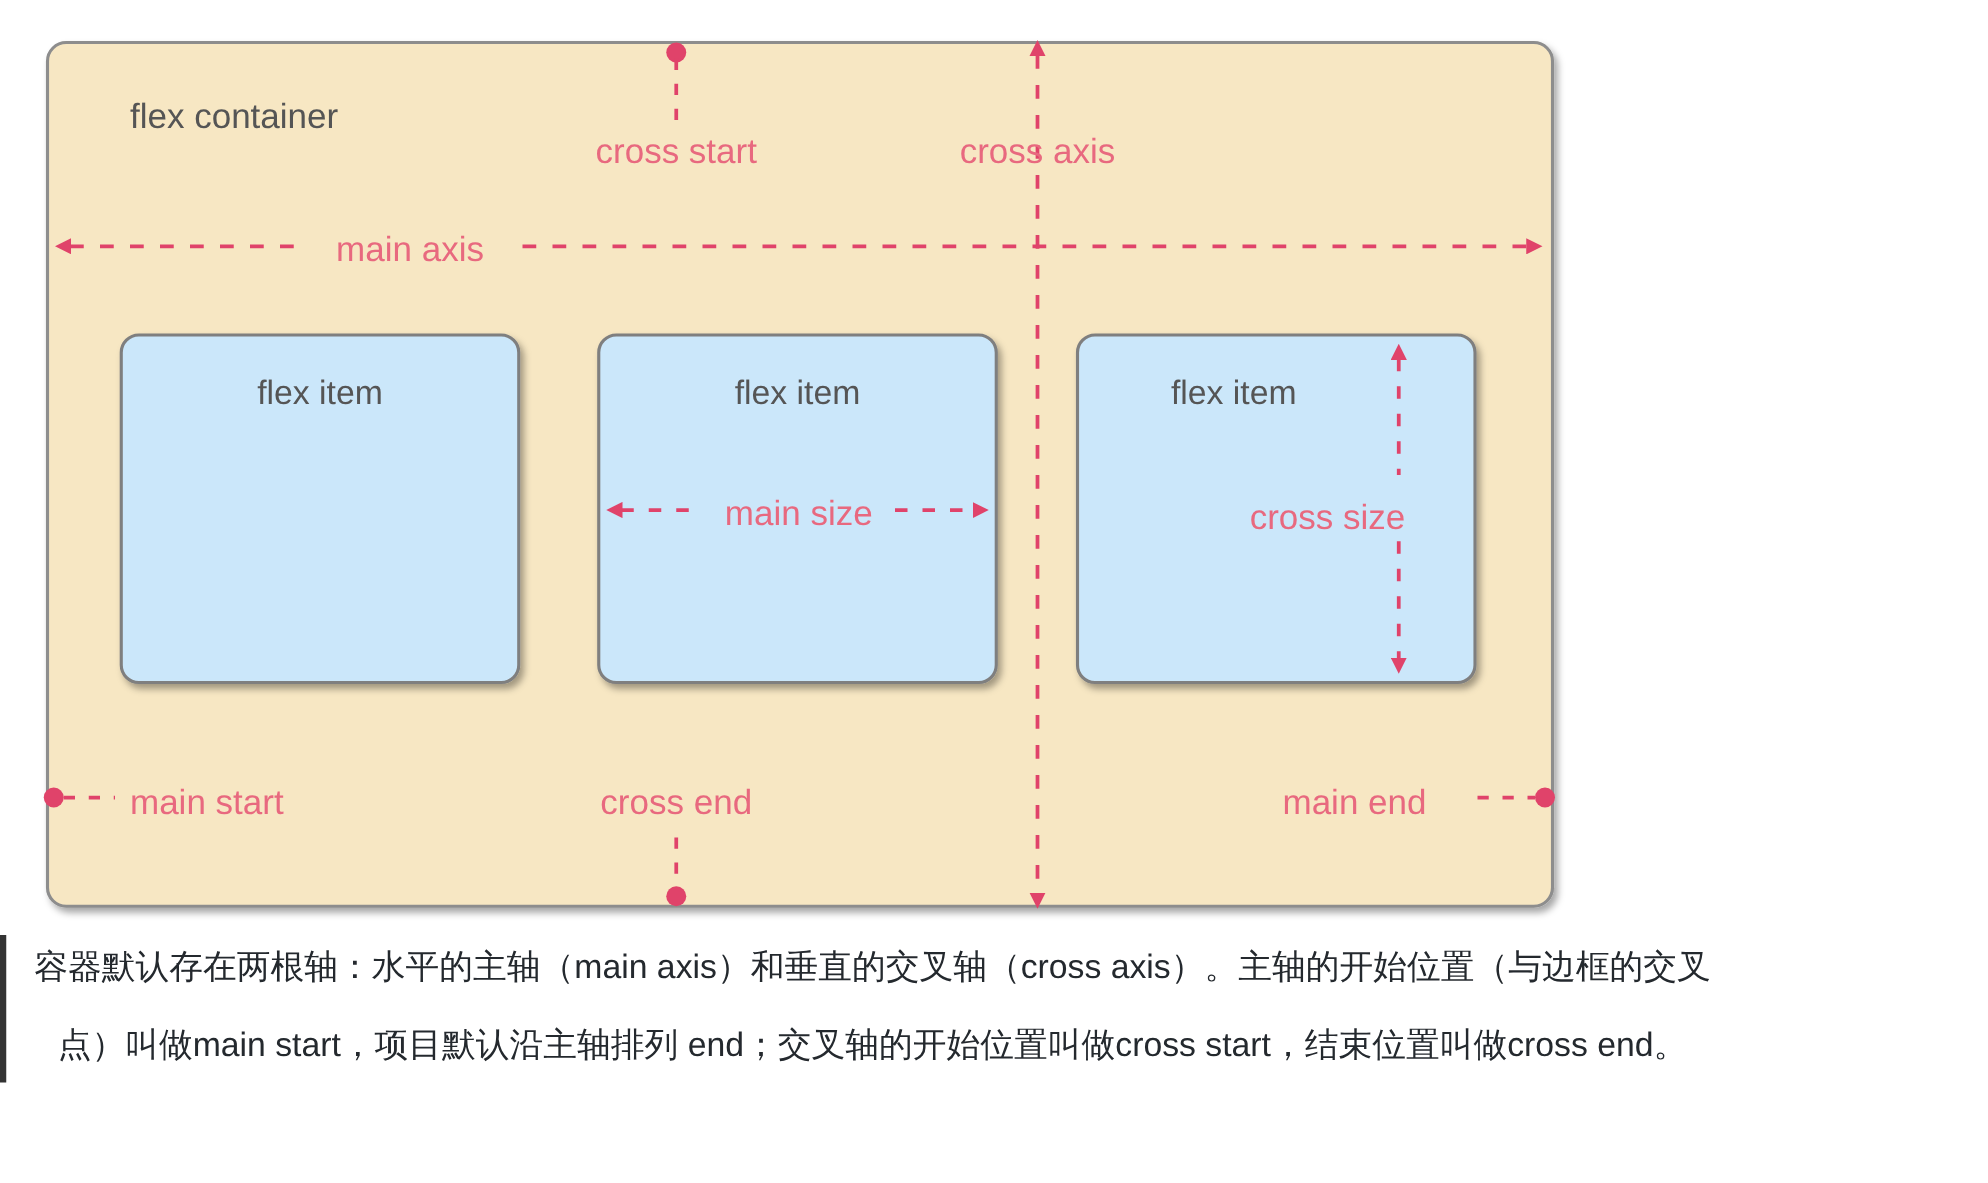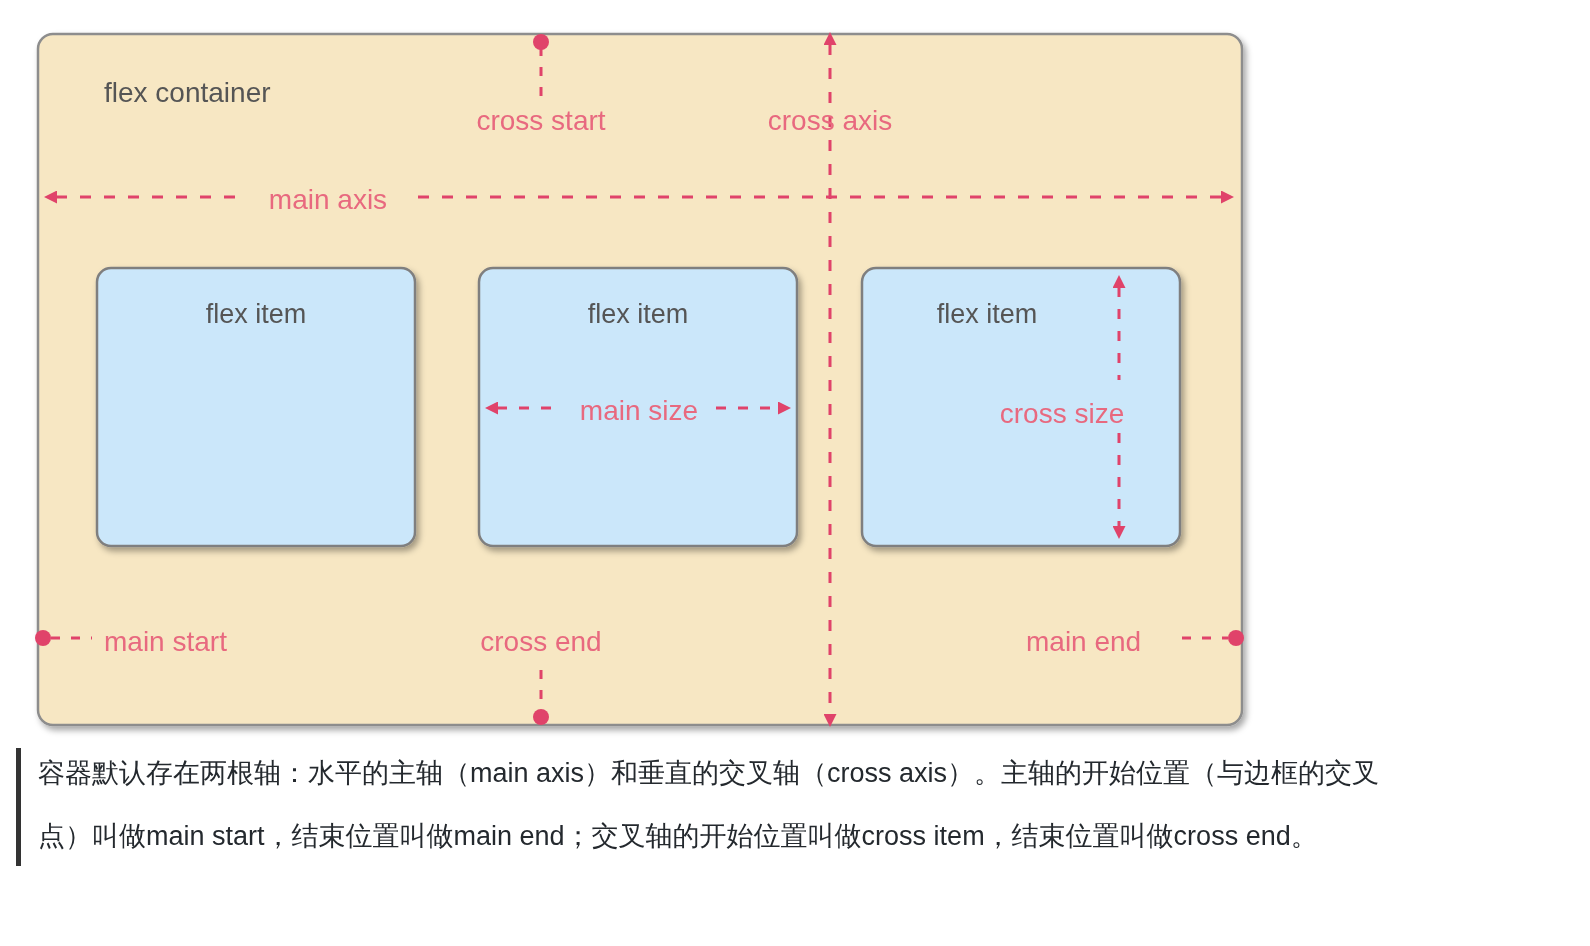--- a/index.html
+++ b/index.html
@@ -28,25 +28,26 @@
     display: block;
   }
 
   .svg-label {
     font-family: "Liberation Sans", "DejaVu Sans", sans-serif;
   }
 
   
   #caption {
     position: absolute;
-    left: 16px;
+    left: 0;
     top: 742px;
     width: 1374px;
     padding-left: 22px;
     box-sizing: border-box;
+    text-align: center;
   }
   #caption::before {
     content: "";
     position: absolute;
     left: 0;
     top: 6px;
     bottom: 2px;
     width: 5px;
     background: #333333;
   }
@@ -142,14 +143,14 @@
     <text class="svg-label" x="1026" y="626" font-size="28" fill="#e8697f">main end</text>
     <g>
       <line x1="1182" y1="613" x2="1228" y2="613" stroke="#e0436a" stroke-width="3" stroke-dasharray="9 11"></line>
       <circle cx="1236" cy="613" r="8" fill="#e0436a"></circle>
     </g>
   </svg>
 </div>
 
 <div id="caption">
   <div class="caption-line">容器默认存在两根轴：水平的主轴（main axis）和垂直的交叉轴（cross axis）。主轴的开始位置（与边框的交叉</div>
-  <div class="caption-line">点）叫做main start，结束位置叫做main end；交叉轴的开始位置叫做cross item，结束位置叫做cross end。</div>
+  <div class="caption-line">点）叫做main start，项目默认沿主轴排列 end；交叉轴的开始位置叫做cross start，结束位置叫做cross end。</div>
 </div>
 
 </body></html>

